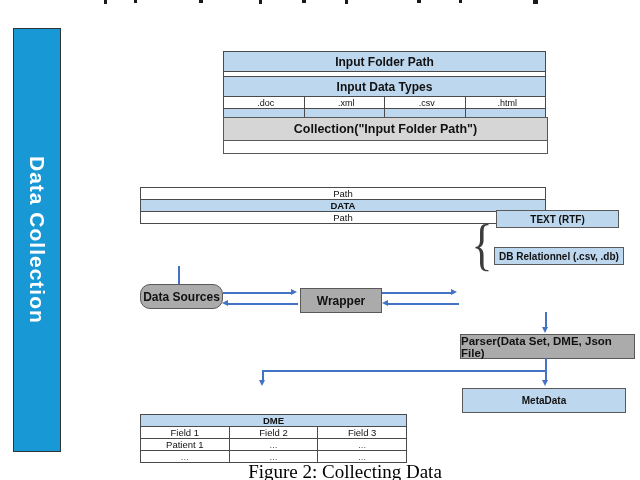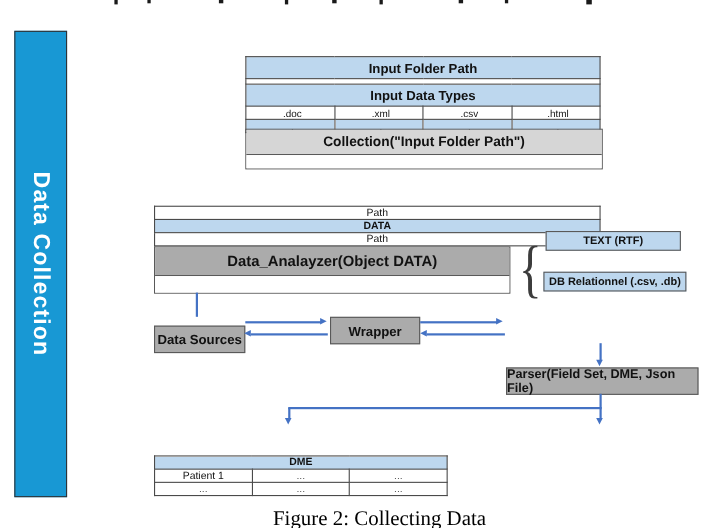--- a/index.html
+++ b/index.html
@@ -55,21 +55,21 @@
 
   .type-box{position:absolute;background:#BDD7EE;border:1px solid #595959;
     display:flex;align-items:center;justify-content:center;
     font-weight:bold;font-size:10px;}
   .box-text-rtf{left:496px;top:210px;width:121px;height:16px;}
   .box-db-rel{left:494px;top:247px;width:128px;height:16px;}
 
   .flow-box{position:absolute;background:#ABABAB;border:1px solid #595959;
     display:flex;align-items:center;justify-content:center;
     font-weight:bold;font-size:12px;height:23px;}
-  .box-data-sources{left:140px;top:296px;width:81px;}
+  .box-data-sources{left:140px;top:284px;width:81px;border-radius:10px;}
   .box-wrapper{left:300px;top:288px;width:80px;}
   .box-data-set{left:462px;top:288px;width:170px;}
   .box-parser{left:460px;top:334px;width:173px;font-size:11.5px;}
 
   .meta-box{position:absolute;left:462px;top:388px;width:162px;height:23px;
     background:#BDD7EE;border:1px solid #595959;display:flex;align-items:center;
     justify-content:center;font-weight:bold;font-size:10px;}
 
   
   .dme-table{position:absolute;left:140px;top:390px;width:267px;}
@@ -151,24 +151,20 @@
         </tr>
     <tr>
           <td class="blue-bg h">DATA</td>
         </tr>
     <tr>
           <td>Path</td>
         </tr>
   </tbody>
     </table>
 
-  <div class="analyzer">
-    <div class="head">Data_Analayzer(Object DATA)</div>
-    <div class="body"></div>
-  </div>
 
   <div class="brace">{</div>
   <div class="type-box box-text-rtf">TEXT (RTF)</div>
   <div class="type-box box-db-rel">DB Relationnel (.csv, .db)</div>
 
   <div class="vline" style="left:178px;top:266px;height:22px;"></div>
 
   <div class="flow-box box-data-sources">Data Sources</div>
   <div class="flow-box box-wrapper">Wrapper</div>
 
@@ -178,36 +174,42 @@
   <div class="hline" style="left:228px;top:303px;width:70px;"></div>
 
   <div class="hline" style="left:382px;top:292px;width:70px;"></div>
   <div class="ah ah-r" style="left:451px;top:289px;"></div>
   <div class="ah ah-l" style="left:382px;top:300px;"></div>
   <div class="hline" style="left:388px;top:303px;width:71px;"></div>
 
   <div class="vline" style="left:545px;top:312px;height:16px;"></div>
   <div class="ah ah-d" style="left:542px;top:327px;"></div>
 
-  <div class="flow-box box-parser">Parser(Field Set, DME, Json File)</div>
+  <div class="flow-box box-parser">Parser(Data Set, DME, Json File)</div>
 
   <div class="vline" style="left:545px;top:358px;height:13px;"></div>
   <div class="hline" style="left:262px;top:370px;width:285px;"></div>
   <div class="vline" style="left:262px;top:371px;height:10px;"></div>
   <div class="ah ah-d" style="left:259px;top:380px;"></div>
   <div class="vline" style="left:545px;top:371px;height:10px;"></div>
   <div class="ah ah-d" style="left:542px;top:380px;"></div>
 
+  <div class="meta-box">MetaData</div>
 
   <table class="dme-table">
     <tbody>
         <tr>
           <td colspan="3" class="blue-bg h">DME</td>
         </tr>
     <tr>
+      <td>Field 1</td>
+      <td>Field 2</td>
+      <td>Field 3</td>
+    </tr>
+    <tr>
       <td>Patient 1</td>
       <td class="dots">...</td>
       <td class="dots">...</td>
     </tr>
     <tr>
       <td class="dots">...</td>
       <td class="dots">...</td>
       <td class="dots">...</td>
     </tr>
   </tbody>

